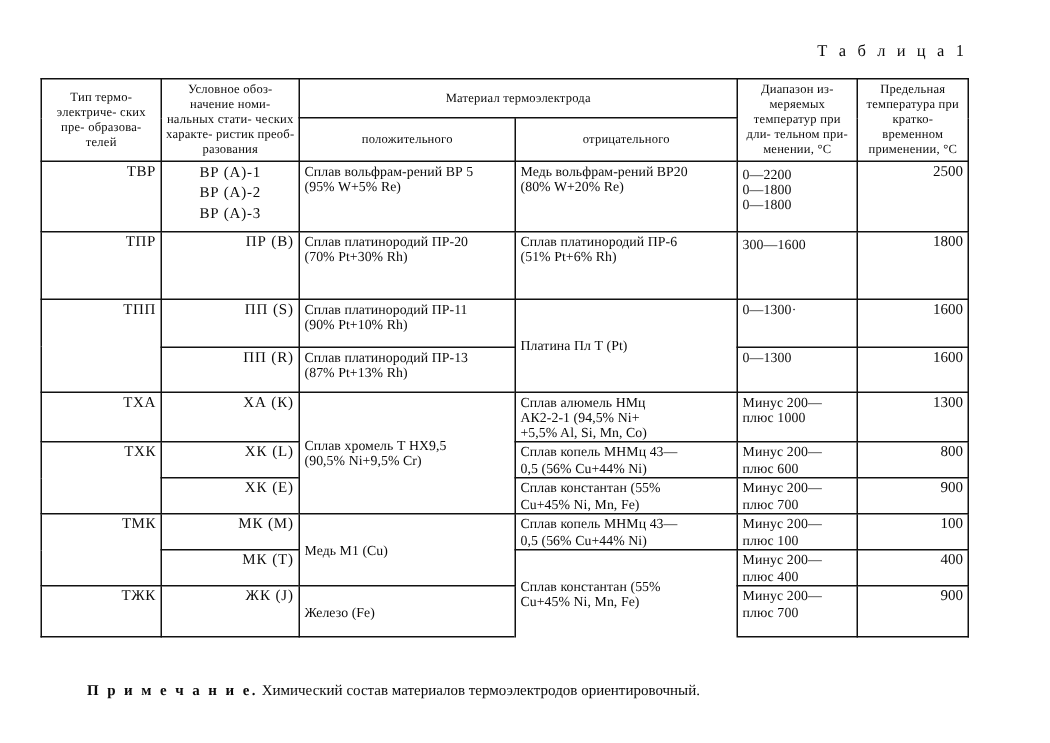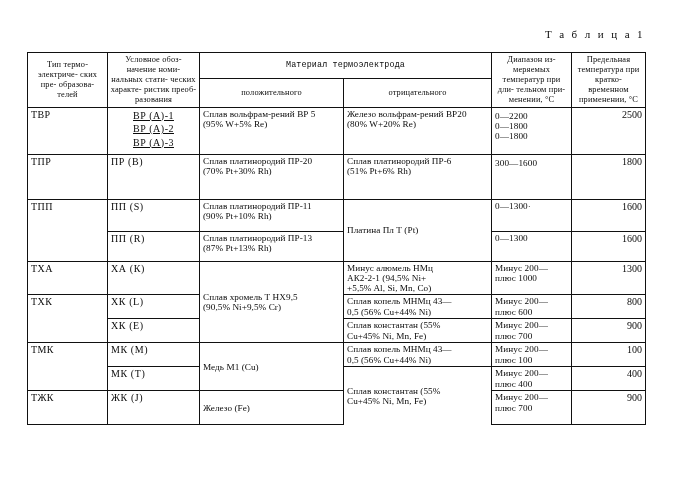--- a/index.html
+++ b/index.html
@@ -79,25 +79,24 @@
   table.grid thead th {
     text-align: center;
     vertical-align: middle;
     font-size: 8.4px;
     line-height: 1.18;
     padding: 2px 2px;
     letter-spacing: 0.15px;
   }
   .hdr-merge {
     border-bottom: 1px solid #111 !important;
-    font-family: Liberation Mono, monospace;
   }
 
   td.c-type, td.c-desig {
-    text-align: left;
+    text-align: right;
     vertical-align: middle;
     font-size: 10px;
     letter-spacing: 0.4px;
   }
   td.c-desig { letter-spacing: 0.6px; }
   td.c-range {
     font-size: 9.2px;
     white-space: pre-line;
     vertical-align: middle;
     letter-spacing: 0.1px;
@@ -124,21 +123,20 @@
     text-align: left;
     text-align-last: left;
   }
   td.multi {
     text-align: center;
     vertical-align: middle;
     white-space: pre-line;
     font-size: 10px;
     letter-spacing: 0.5px;
     line-height: 1.35;
-    text-decoration: underline;
   }
   .nbr-b { border-bottom: none !important; }
 </style>
 </head>
 <body>
 
 <div class="page">
 
   <div class="table-caption">Т а б л и ц а  1</div>
 
@@ -188,21 +186,21 @@
       <tr style="height:47px">
         <td class="c-type">ТВР</td>
         <td class="multi">ВР  (А)-1
 ВР  (А)-2
 ВР  (А)-3</td>
         <td class="c-mat plain">
           <div>Сплав вольфрам-рений ВР 5</div>
           <div>(95% W+5% Re)</div>
         </td>
         <td class="c-mat plain">
-          <div>Железо вольфрам-рений ВР20</div>
+          <div>Медь вольфрам-рений ВР20</div>
           <div>(80% W+20% Re)</div>
         </td>
         <td class="c-range top">0—2200
 0—1800
 0—1800</td>
         <td class="c-limit">2500</td>
       </tr>
 
       <tr style="height:45px">
         <td class="c-type">ТПР</td>
@@ -242,21 +240,21 @@
       </tr>
 
       <tr style="height:32px">
         <td class="c-type">ТХА</td>
         <td class="c-desig">ХА  (К)</td>
         <td class="c-mat mid" rowspan="3">
           <div>Сплав   хромель   Т   НХ9,5</div>
           <div>(90,5% Ni+9,5% Cr)</div>
         </td>
         <td class="c-mat plain">
-          <div>Минус    алюмель    НМц</div>
+          <div>Сплав    алюмель    НМц</div>
           <div>АК2-2-1       (94,5%      Ni+</div>
           <div>+5,5% Al, Si, Mn, Co)</div>
         </td>
         <td class="c-range">Минус 200—
 плюс 1000</td>
         <td class="c-limit">1300</td>
       </tr>
 
       <tr style="height:24px">
         <td class="c-type" rowspan="2">ТХК</td>
@@ -310,16 +308,20 @@
         <td class="c-desig">ЖК  (J)</td>
         <td class="c-mat plain" style="vertical-align:middle">Железо (Fe)</td>
         <td class="c-range">Минус 200—
 плюс 700</td>
         <td class="c-limit">900</td>
       </tr>
 
     </tbody>
   </table>
 
+  <div class="note">
+    <b>П р и м е ч а н и е.</b>
+    <span>Химический состав материалов термоэлектродов ориентировочный.</span>
+  </div>
 
   <div class="side-stamp">ГОСТ 3044—84 С. 3</div>
 
 </div>
 
 </body></html>

